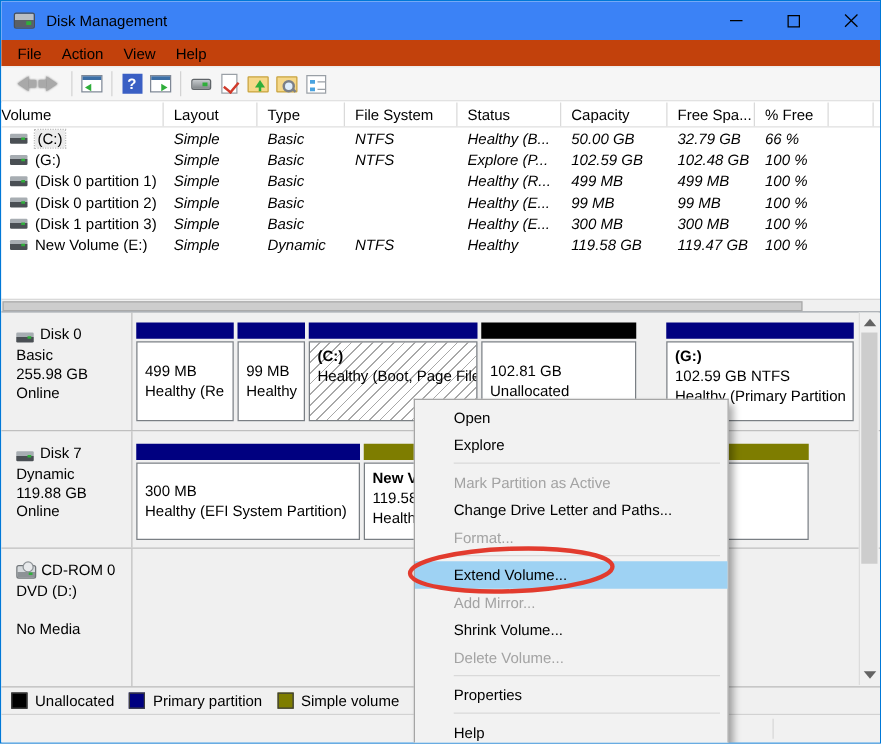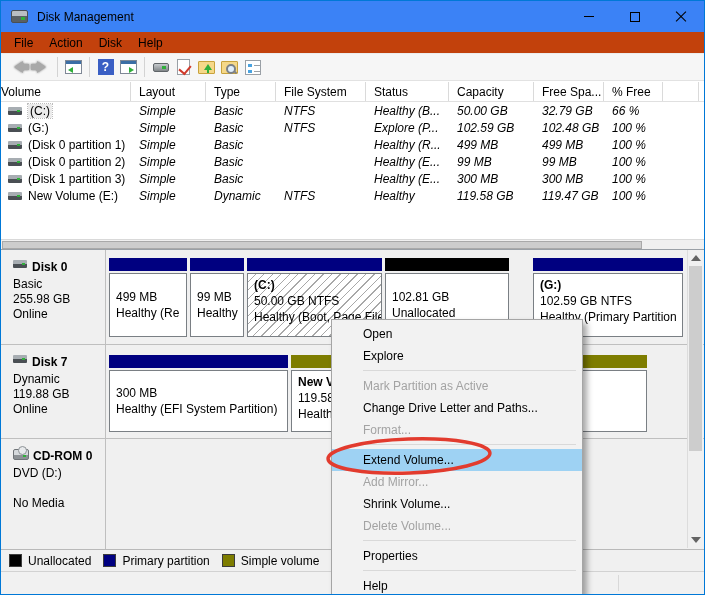--- a/index.html
+++ b/index.html
@@ -65,21 +65,21 @@
   .disk-ico { width:14px; height:8px; flex:0 0 14px; margin-right:6px; background:linear-gradient(#a7adb2 0 45%, #4a4f54 45% 100%); border-radius:1px; position:relative; }
   .disk-ico::after { content:""; position:absolute; right:2px; top:3px; width:3px; height:2px; background:#2fae3a; }
   .vol-name.selected { background:#ececec; outline:1px dotted #bdbdbd; padding:0 2px; }
   
   .hscroll { position:absolute; left:0; top:238px; right:0; height:10px; background:#f0f0f0; border-top:1px solid #d9d9d9; }
   .hscroll .thumb { position:absolute; left:1px; top:1px; height:8px; width:640px; background:#cdcdcd; border:1px solid #a9a9a9; }
   
   .disk-pane { position:absolute; left:0; top:248px; right:0; height:300px; background:#f0f0f0; border-top:1px solid #9aa0a6; }
   .disk-row { position:absolute; left:0; right:0; border-bottom:1px solid #bfbfbf; }
   .disk-info { position:absolute; left:0; top:0; bottom:0; width:105px; border-right:1px solid #bfbfbf; padding:10px 4px 0 12px; }
-  .disk-title { display:flex; align-items:flex-start; font-weight:bold; margin-bottom:3px; }
+  .disk-title { display:flex; align-items:flex-end; font-weight:normal; margin-bottom:3px; }
   .disk-title .disk-ico { margin-right:5px; }
   .cd-ico { width:16px; height:11px; flex:0 0 16px; margin-right:4px; background:linear-gradient(#d6dadd 0 50%, #8d9296 50% 100%); border:1px solid #6f7478; border-radius:2px; position:relative; }
   .cd-ico::before { content:""; position:absolute; left:4px; top:-4px; width:7px; height:7px; border:1px solid #8d9296; border-radius:50%; background:#e8eaec; }
   .cd-ico::after { content:""; position:absolute; right:2px; bottom:2px; width:3px; height:2px; background:#2fae3a; }
   .disk-line { line-height:15px; white-space:nowrap; }
   .part { position:absolute; }
   .pbar { position:absolute; left:0; right:0; top:0; height:13px; }
   .bar-navy { background:#000080; } .bar-black { background:#000000; } .bar-olive { background:#7e7d00; }
   .pbox { position:absolute; left:0; right:0; top:15px; bottom:0; background:#fff; border:1px solid #7a7f84; overflow:hidden; padding-left:6px; }
   .pbox.hatch { background:repeating-linear-gradient(135deg, #ffffff 0 5px, #a8a8a8 5px 6px); }
@@ -126,21 +126,21 @@
         <div class="max-glyph"></div>
       </div>
     <div class="cap-btn">
         <div class="close-glyph"></div>
       </div>
   </div>
 
   <div class="menubar">
     <div class="menubar-item">File</div>
     <div class="menubar-item">Action</div>
-    <div class="menubar-item">Disk</div>
+    <div class="menubar-item">View</div>
     <div class="menubar-item">Help</div>
   </div>
 
   <div class="toolbar">
     <div class="tb-ico">
         <div class="arr arr-left">
           <div class="arr-tail"></div>
         </div>
       </div>
     <div class="tb-ico">
@@ -302,21 +302,20 @@
         <div class="pbar bar-navy"></div>
         <div class="pbox mid2 plain">
             <div class="l1">99 MB</div>
             <div>Healthy</div>
           </div>
       </div>
       <div class="part" style="left:246px; top:8px; width:135px; height:79px;">
         <div class="pbar bar-navy"></div>
         <div class="pbox top3 hatch">
             <div class="l1">(C:)</div>
-            <div>50.00 GB NTFS</div>
             <div>Healthy (Boot, Page File</div>
           </div>
       </div>
       <div class="part" style="left:384px; top:8px; width:124px; height:79px;">
         <div class="pbar bar-black"></div>
         <div class="pbox mid2 plain">
             <div class="l1">102.81 GB</div>
             <div>Unallocated</div>
           </div>
       </div>

